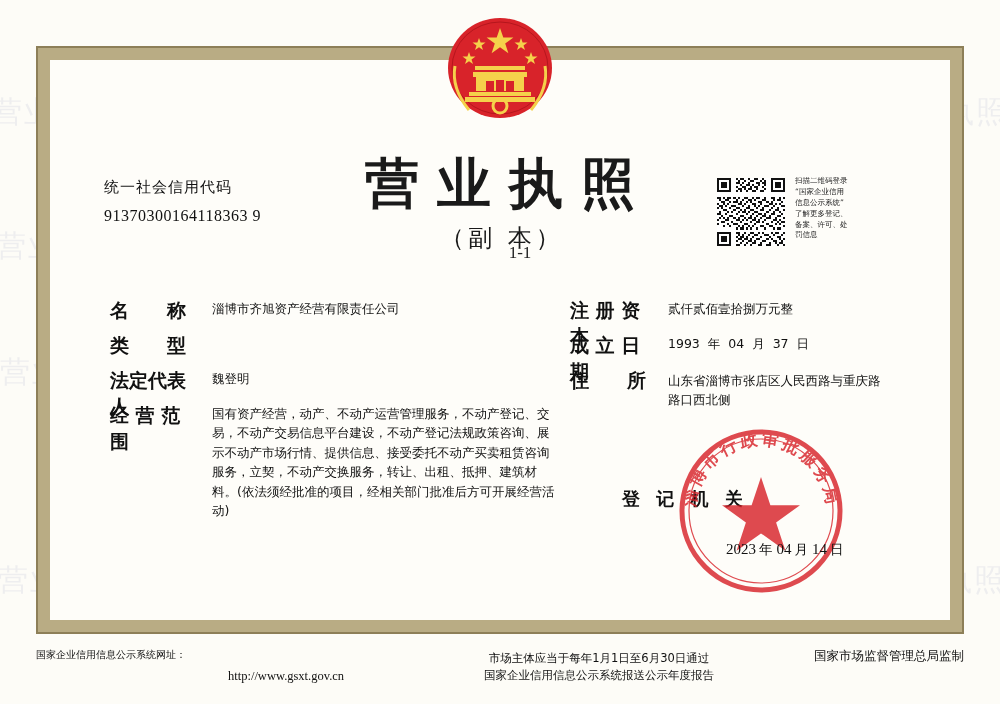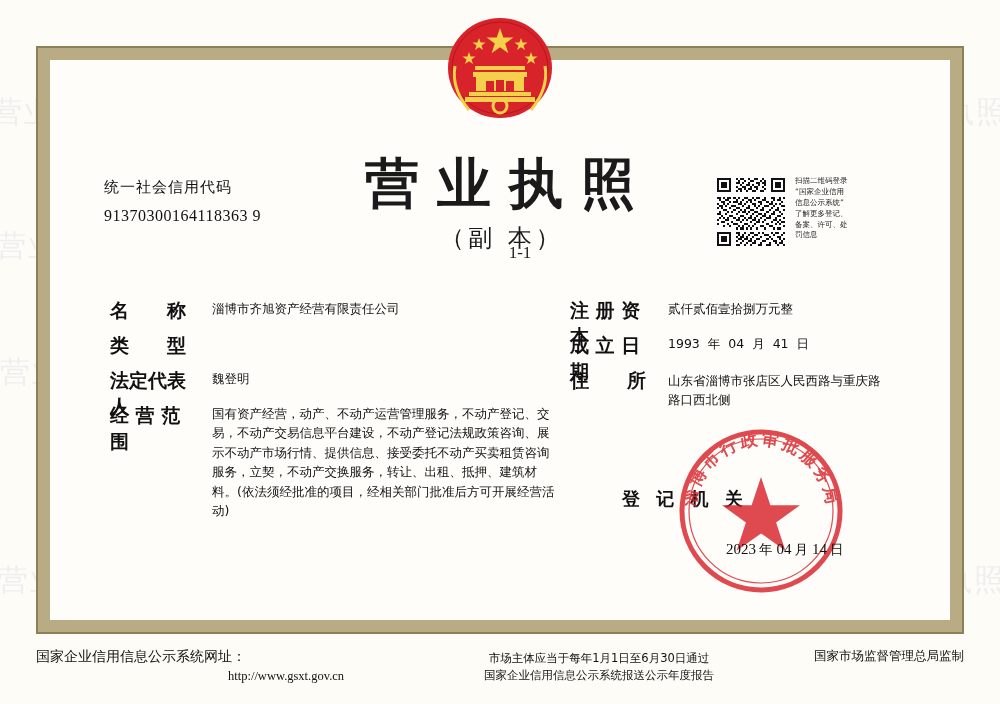--- a/index.html
+++ b/index.html
@@ -205,21 +205,21 @@
   .date-line span.cn {
     font-size: 13.5px;
     padding: 0 4px 0 3px;
   }
 
   
   .footer-left {
     position: absolute;
     left: 36px; top: 648px;
     font-family: "DejaVu Sans", sans-serif;
-    font-size: 14px;
+    font-size: 10px;
     color: #111;
   }
   .footer-url {
     position: absolute;
     left: 228px; top: 669px;
     font-family: "Liberation Serif", serif;
     font-size: 12.5px;
     color: #111;
   }
   .footer-center {
@@ -577,21 +577,21 @@
   <div class="field-value" style="left:668px; top:301px;">贰仟贰佰壹拾捌万元整</div>
 
   <div class="lbl-box" style="left:570px; top:333px; width:92px;">
     <span>成 立 日 期</span>
   </div>
   <div class="field-value" style="left:668px; top:336px;">
     <span>1993</span>
     <span style="padding:0 4px;">年</span>
     <span>04</span>
     <span style="padding:0 4px;">月</span>
-    <span>41</span>
+    <span>37</span>
     <span style="padding:0 4px;">日</span>
   </div>
 
   <div class="lbl-box" style="left:570px; top:368px; width:92px;">
     <span>住　　所</span>
   </div>
   <div class="field-value multi" style="left:668px; top:371px; width:218px;">山东省淄博市张店区人民西路与重庆路路口西北侧</div>
 
   <div class="reg-auth">登 记 机 关</div>
 

